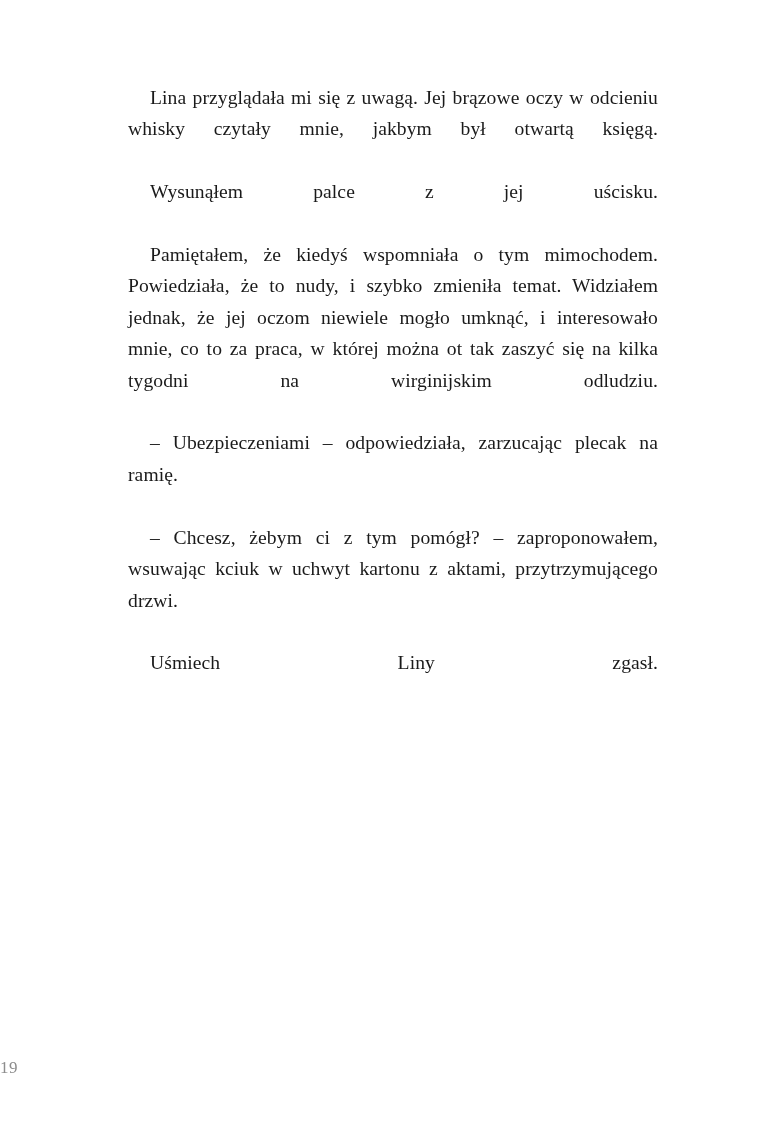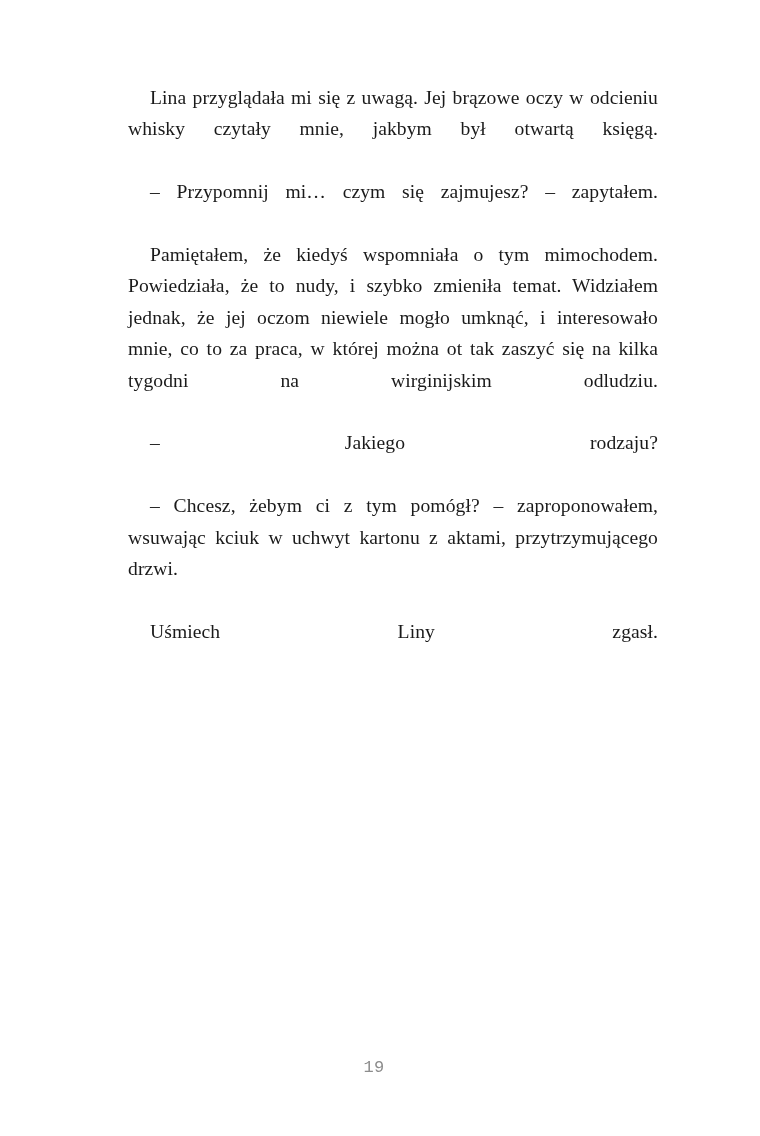--- a/index.html
+++ b/index.html
@@ -51,37 +51,36 @@
     content: "";
     display: inline-block;
     width: 100%;
   }
 
   .page-number {
     position: absolute;
     left: 0;
     right: 0;
     top: 1058px;
-    text-align: center;
-    font-family: Liberation Mono, monospace;
+    font-family: Liberation Serif, serif;
     font-size: 17px;
     color: #8d8d8d;
     letter-spacing: 0.4px;
   }
 </style>
 </head>
 <body>
 
 <div class="page">
 
   <div class="text-block">
     <p>Lina przyglądała mi się z uwagą. Jej brązowe oczy w odcieniu whisky czytały mnie, jakbym był otwartą księgą.</p>
-    <p>– Przypomnij mi… czym się zajmujesz? – zapytałem.</p>
+    <p>Wysunąłem palce z jej uścisku.</p>
     <p>Pamiętałem, że kiedyś wspomniała o tym mimochodem. Powiedziała, że to nudy, i szybko zmieniła temat. Widziałem jednak, że jej oczom niewiele mogło umknąć, i interesowało mnie, co to za praca, w której można ot tak zaszyć się na kilka tygodni na wirginijskim odludziu.</p>
-    <p>– Jakiego rodzaju?</p>
+    <p>– Ubezpieczeniami – odpowiedziała, zarzucając plecak na ramię.</p>
     <p>– Chcesz, żebym ci z tym pomógł? – zaproponowałem, wsuwając kciuk w uchwyt kartonu z aktami, przytrzymującego drzwi.</p>
     <p>Uśmiech Liny zgasł.</p>
 
   </div>
 
   <div class="page-number">19</div>
 
 </div>
 
 </body></html>

